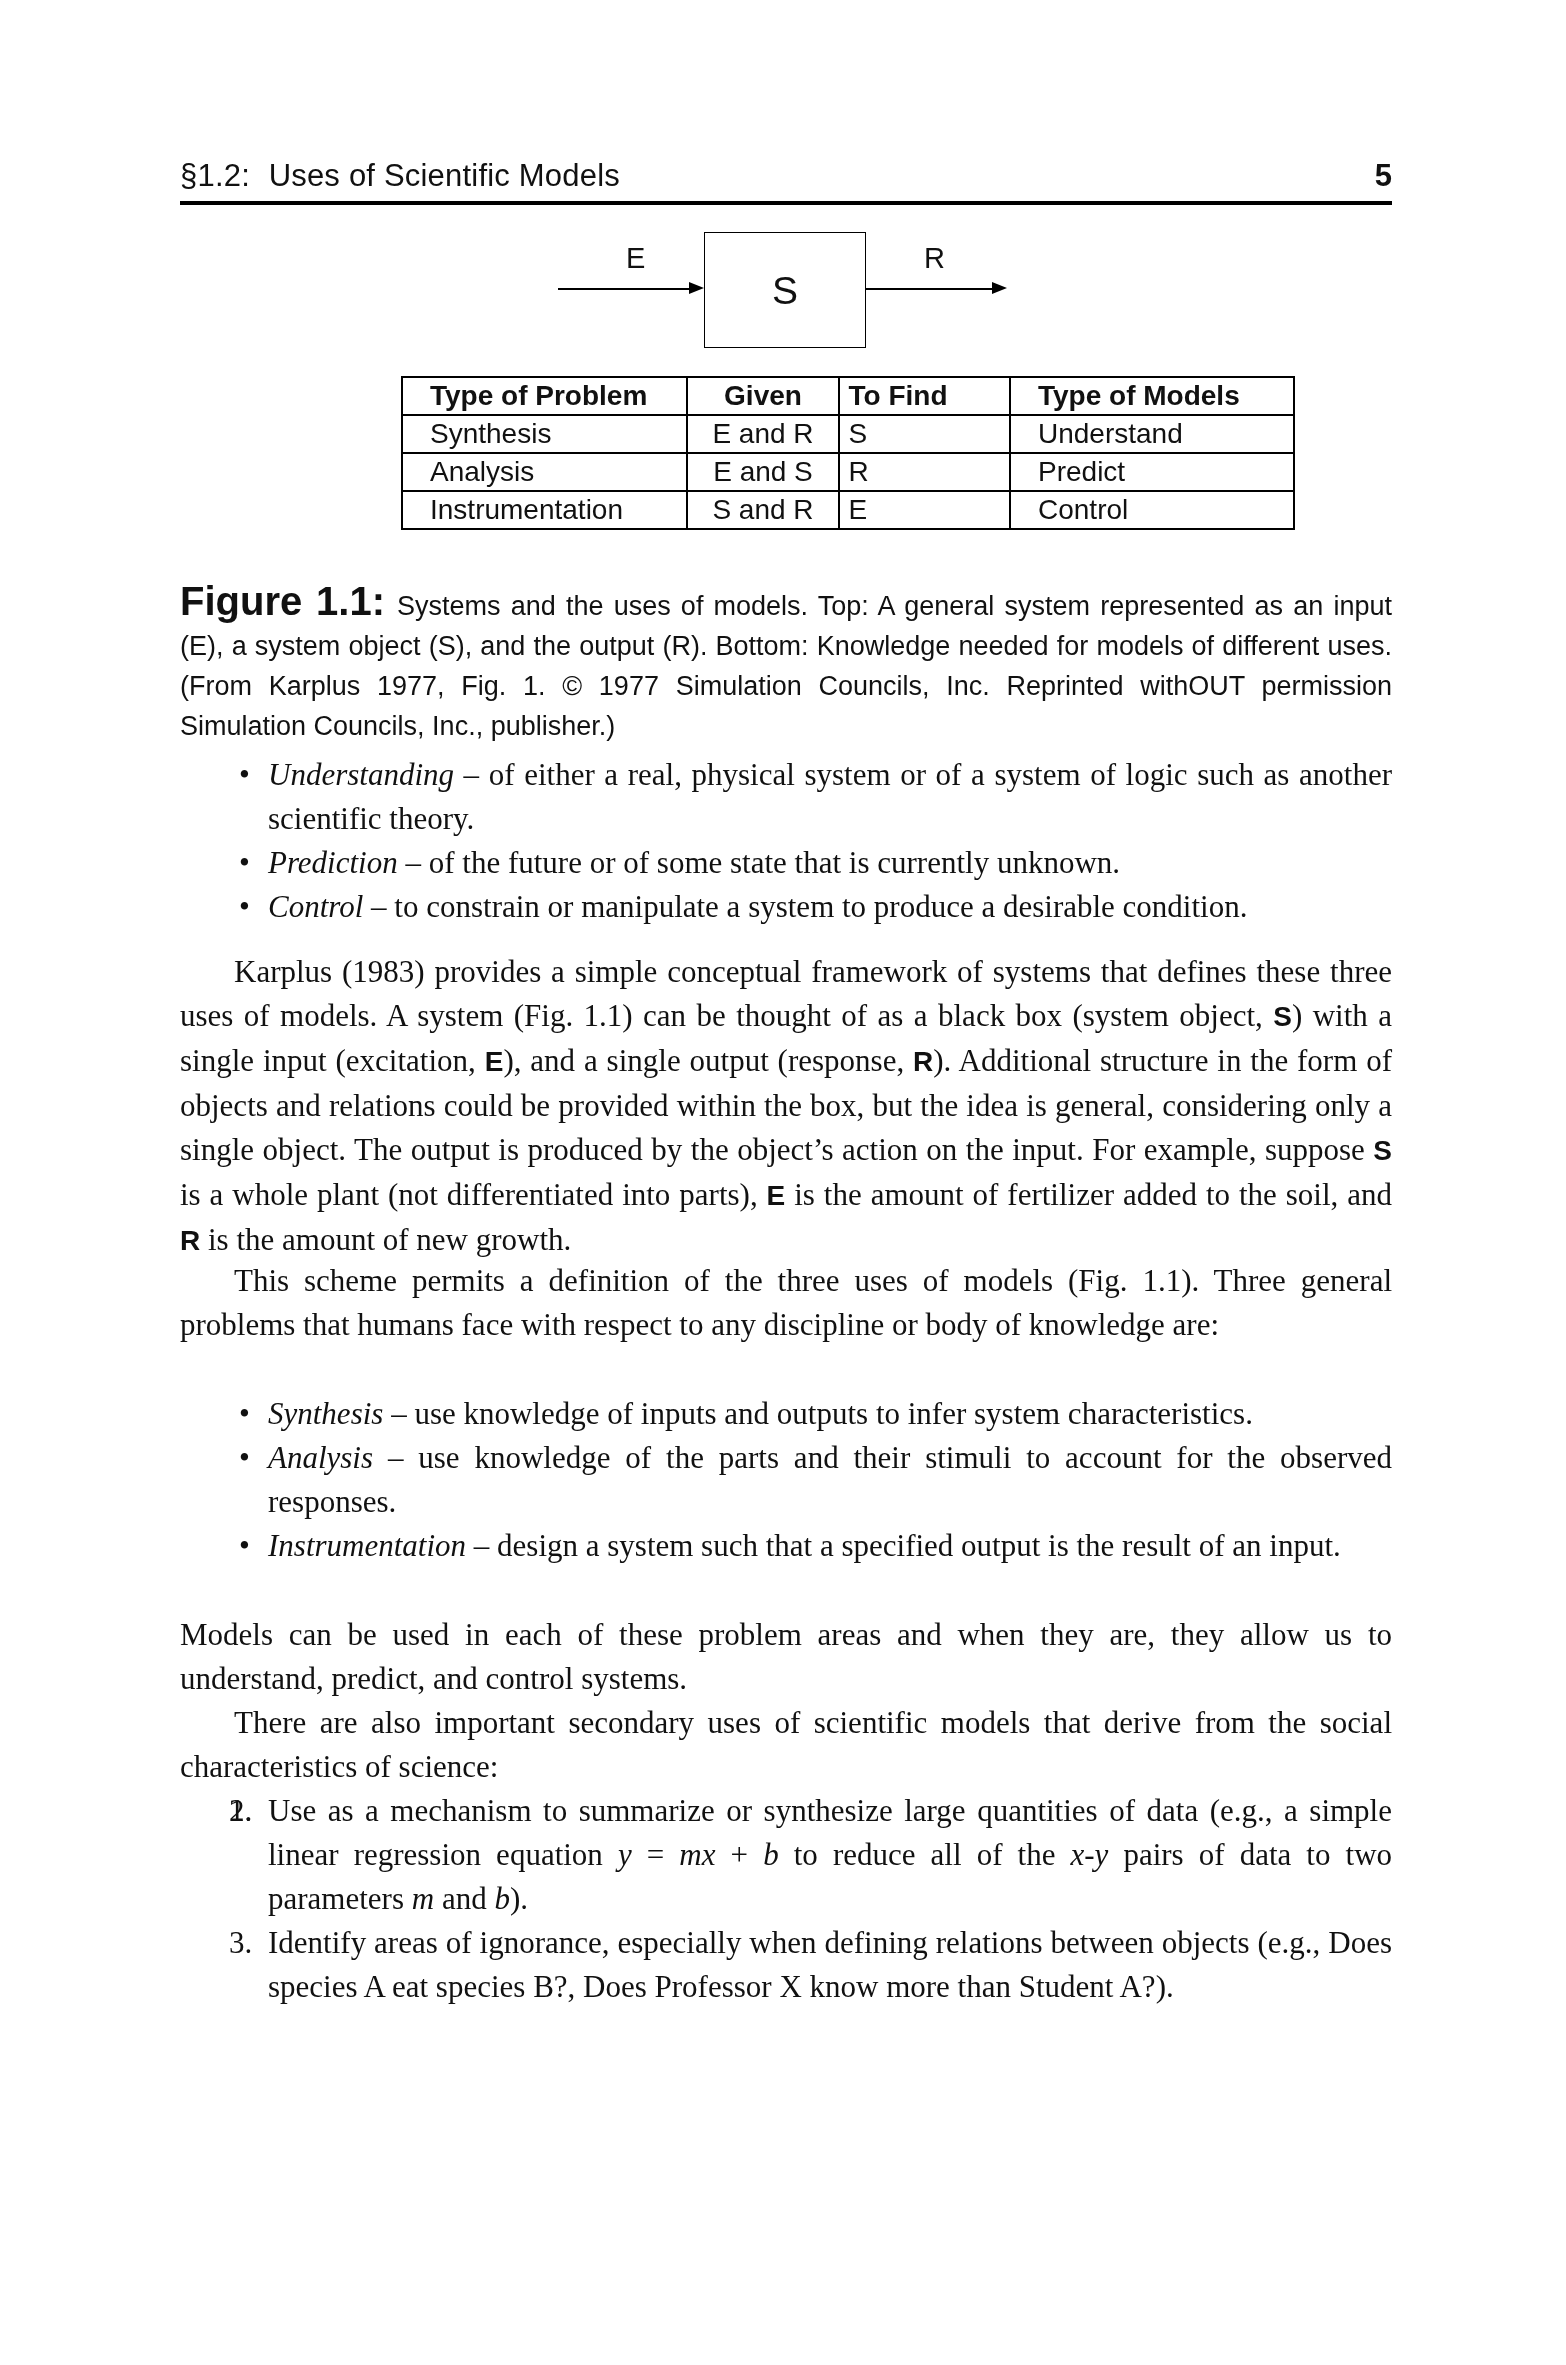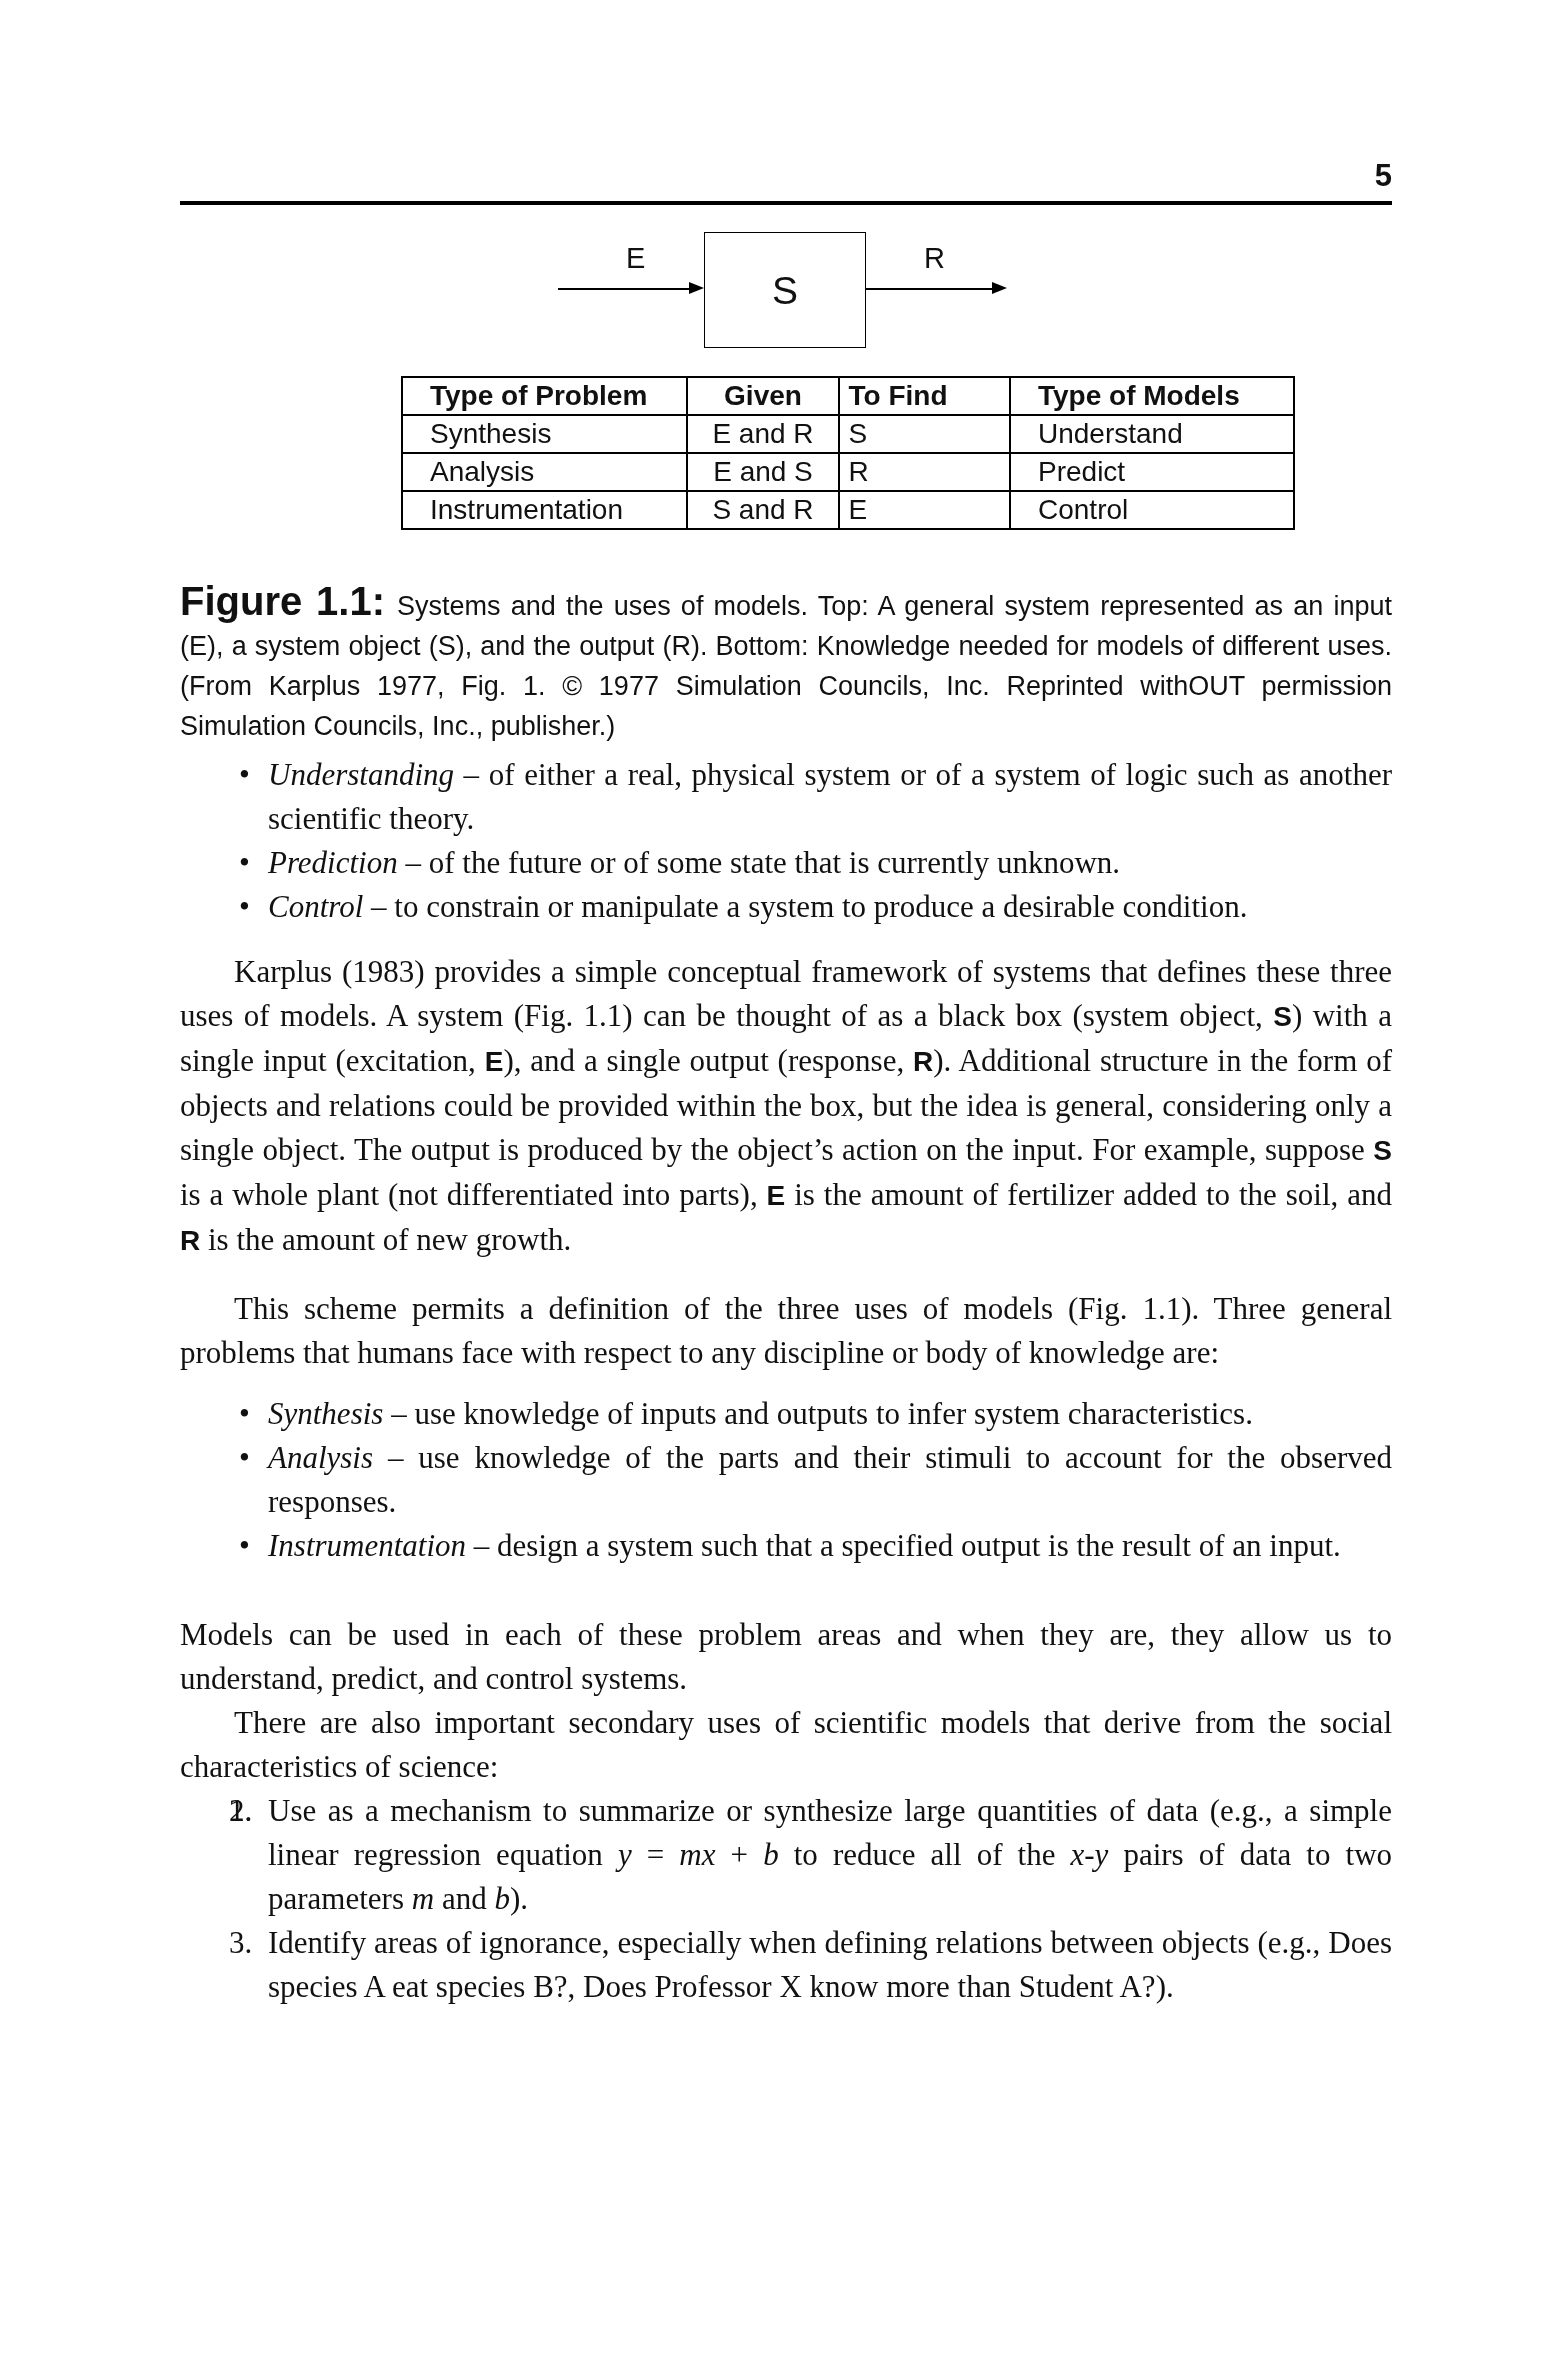--- a/index.html
+++ b/index.html
@@ -42,20 +42,21 @@
   .list li { position: relative; padding-left: 88px; }
   .list .marker { position: absolute; left: 59px; top: 0; }
   .list.numbered .marker { left: 49px; }
   .bold-sans { font-family: "Liberation Sans", "DejaVu Sans", sans-serif; font-weight: bold; font-size: 28px; }
   i { font-style: italic; }
 </style>
 </head>
 <body>
 
 <div id="running-head" class="sans">
+  <span class="title"><span class="sect">§1.2:</span><span>Uses of Scientific Models</span></span>
   <span class="pageno">5</span>
 </div>
 <div id="head-rule"></div>
 
 <div id="diagram" class="sans">
   <span class="lbl" style="left:626px; top:242px;">E</span>
   <div class="arrow-line" style="left:558px; top:288px; width:132px;"></div>
   <div class="arrow-head" style="left:689px; top:282px;"></div>
   <div id="diag-box">
     <span class="s">S</span>
@@ -99,21 +100,21 @@
 <p id="caption" class="sans"><span class="fig-label">Figure 1.1:</span><span>Systems and the uses of models.  Top: A general system represented as an input (E), a system object (S), and the output (R). Bottom: Knowledge needed for models of different uses. (From Karplus 1977, Fig. 1. © 1977 Simulation Councils, Inc. Reprinted withOUT permission Simulation Councils, Inc., publisher.)</span></p>
 
 <ul class="list serif body-text" style="top:753px;">
   <li><span class="marker">•</span><i>Understanding</i><span> – of either a real, physical system or of a system of logic such as another scientific theory.</span></li>
   <li><span class="marker">•</span><i>Prediction</i><span> – of the future or of some state that is currently unknown.</span></li>
   <li><span class="marker">•</span><i>Control</i><span> – to constrain or manipulate a system to produce a desirable condition.</span></li>
 </ul>
 
 <p class="para indent serif body-text" style="top:950px;"><span>Karplus (1983) provides a simple conceptual framework of systems that defines these three uses of models.  A system (Fig. 1.1) can be thought of as a black box (system object, </span><b class="bold-sans">S</b><span>) with a single input (excitation, </span><b class="bold-sans">E</b><span>), and a single output (response, </span><b class="bold-sans">R</b><span>). Additional structure in the form of objects and relations could be provided within the box, but the idea is general, considering only a single object.  The output is produced by the object’s action on the input.  For example, suppose </span><b class="bold-sans">S</b><span> is a whole plant (not differentiated into parts), </span><b class="bold-sans">E</b><span> is the amount of fertilizer added to the soil, and </span><b class="bold-sans">R</b><span> is the amount of new growth.</span></p>
 
-<p class="para indent serif body-text" style="top:1259px;margin-top:28px;">This scheme permits a definition of the three uses of models (Fig. 1.1).  Three general problems that humans face with respect to any discipline or body of knowledge are:</p>
+<p class="para indent serif body-text" style="top:1259px;">This scheme permits a definition of the three uses of models (Fig. 1.1).  Three general problems that humans face with respect to any discipline or body of knowledge are:</p>
 
 <ul class="list serif body-text" style="top:1392px;">
   <li><span class="marker">•</span><i>Synthesis</i><span> – use knowledge of inputs and outputs to infer system characteristics.</span></li>
   <li><span class="marker">•</span><i>Analysis</i><span> – use knowledge of the parts and their stimuli to account for the observed responses.</span></li>
   <li><span class="marker">•</span><i>Instrumentation</i><span> – design a system such that a specified output is the result of an input.</span></li>
 </ul>
 
 <p class="para serif body-text" style="top:1613px;">Models can be used in each of these problem areas and when they are, they allow us to understand, predict, and control systems.</p>
 
 <p class="para indent serif body-text" style="top:1701px;">There are also important secondary uses of scientific models that derive from the social characteristics of science:</p>

